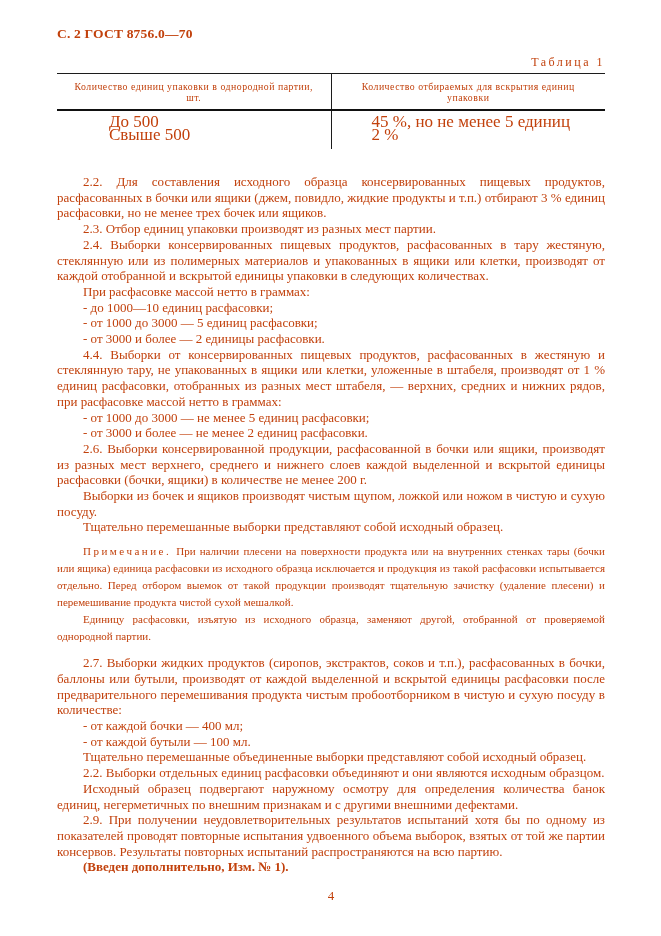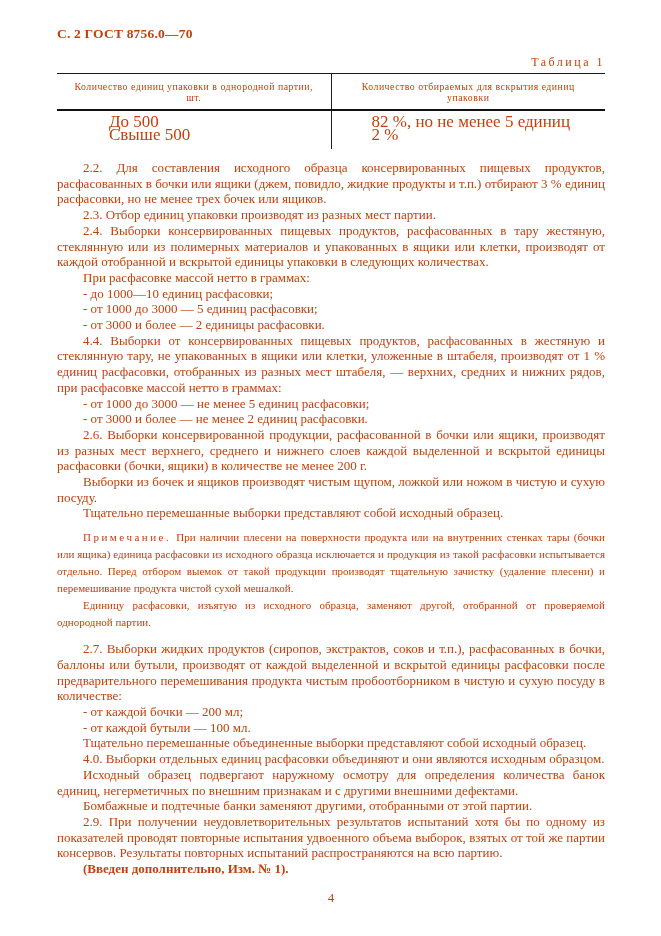--- a/index.html
+++ b/index.html
@@ -52,21 +52,21 @@
   table.gost-table td {
     font-size: 17px;
     line-height: 13px;
     padding: 0 0 0 52px;
     vertical-align: top;
   }
   table.gost-table td:last-child { padding-left: 40px; }
   table.gost-table tr.first td { padding-top: 4px; }
   table.gost-table tr.last td  { padding-bottom: 8px; }
   .body-text {
-    margin-top: 11px;
+    margin-top: 25px;
     font-size: 13px;
     line-height: 15.7px;
   }
   .para {
     margin: 0;
     text-indent: 26px;
     text-align: justify;
   }
   .note-block {
     margin: 8px 0 10px 0;
@@ -102,21 +102,21 @@
     <table class="gost-table">
       <thead>
         <tr>
           <th>Количество единиц упаковки в однородной партии, шт.</th>
           <th>Количество отбираемых для вскрытия единиц упаковки</th>
         </tr>
       </thead>
       <tbody>
         <tr class="first">
           <td>До 500</td>
-          <td>82 %, но не менее 5 единиц</td>
+          <td>45 %, но не менее 5 единиц</td>
         </tr>
         <tr class="last">
           <td>Свыше 500</td>
           <td>2 %</td>
         </tr>
       </tbody>
     </table>
 
     <div class="body-text">
       <p class="para">2.2. Для составления исходного образца консервированных пищевых продуктов, расфасованных в бочки или ящики (джем, повидло, жидкие продукты и т.п.) отбирают 3 % единиц расфасовки, но не менее трех бочек или ящиков.</p>
@@ -132,26 +132,25 @@
       <p class="para">2.6. Выборки консервированной продукции, расфасованной в бочки или ящики, производят из разных мест верхнего, среднего и нижнего слоев каждой выделенной и вскрытой единицы расфасовки (бочки, ящики) в количестве не менее 200 г.</p>
       <p class="para">Выборки из бочек и ящиков производят чистым щупом, ложкой или ножом в чистую и сухую посуду.</p>
       <p class="para">Тщательно перемешанные выборки представляют собой исходный образец.</p>
 
       <div class="note-block">
         <p class="note-p"><span class="note-label">Примечание.</span><span>При наличии плесени на поверхности продукта или на внутренних стенках тары (бочки или ящика) единица расфасовки из исходного образца исключается и продукция из такой расфасовки испытывается отдельно. Перед отбором выемок от такой продукции производят тщательную зачистку (удаление плесени) и перемешивание продукта чистой сухой мешалкой.</span></p>
         <p class="note-p">Единицу расфасовки, изъятую из исходного образца, заменяют другой, отобранной от проверяемой однородной партии.</p>
       </div>
 
       <p class="para">2.7. Выборки жидких продуктов (сиропов, экстрактов, соков и т.п.), расфасованных в бочки, баллоны или бутыли, производят от каждой выделенной и вскрытой единицы расфасовки после предварительного перемешивания продукта чистым пробоотборником в чистую и сухую посуду в количестве:</p>
-      <p class="para">- от каждой бочки — 200 мл;</p>
+      <p class="para">- от каждой бочки — 400 мл;</p>
       <p class="para">- от каждой бутыли — 100 мл.</p>
       <p class="para">Тщательно перемешанные объединенные выборки представляют собой исходный образец.</p>
-      <p class="para">4.0. Выборки отдельных единиц расфасовки объединяют и они являются исходным образцом.</p>
+      <p class="para">2.2. Выборки отдельных единиц расфасовки объединяют и они являются исходным образцом.</p>
       <p class="para">Исходный образец подвергают наружному осмотру для определения количества банок единиц, негерметичных по внешним признакам и с другими внешними дефектами.</p>
-      <p class="para">Бомбажные и подтечные банки заменяют другими, отобранными от этой партии.</p>
       <p class="para">2.9. При получении неудовлетворительных результатов испытаний хотя бы по одному из показателей проводят повторные испытания удвоенного объема выборок, взятых от той же партии консервов. Результаты повторных испытаний распространяются на всю партию.</p>
       <p class="para bold">(Введен дополнительно, Изм. № 1).</p>
     </div>
 
     <div class="page-number">4</div>
 
   </div>
 </div>
 
 </body></html>

